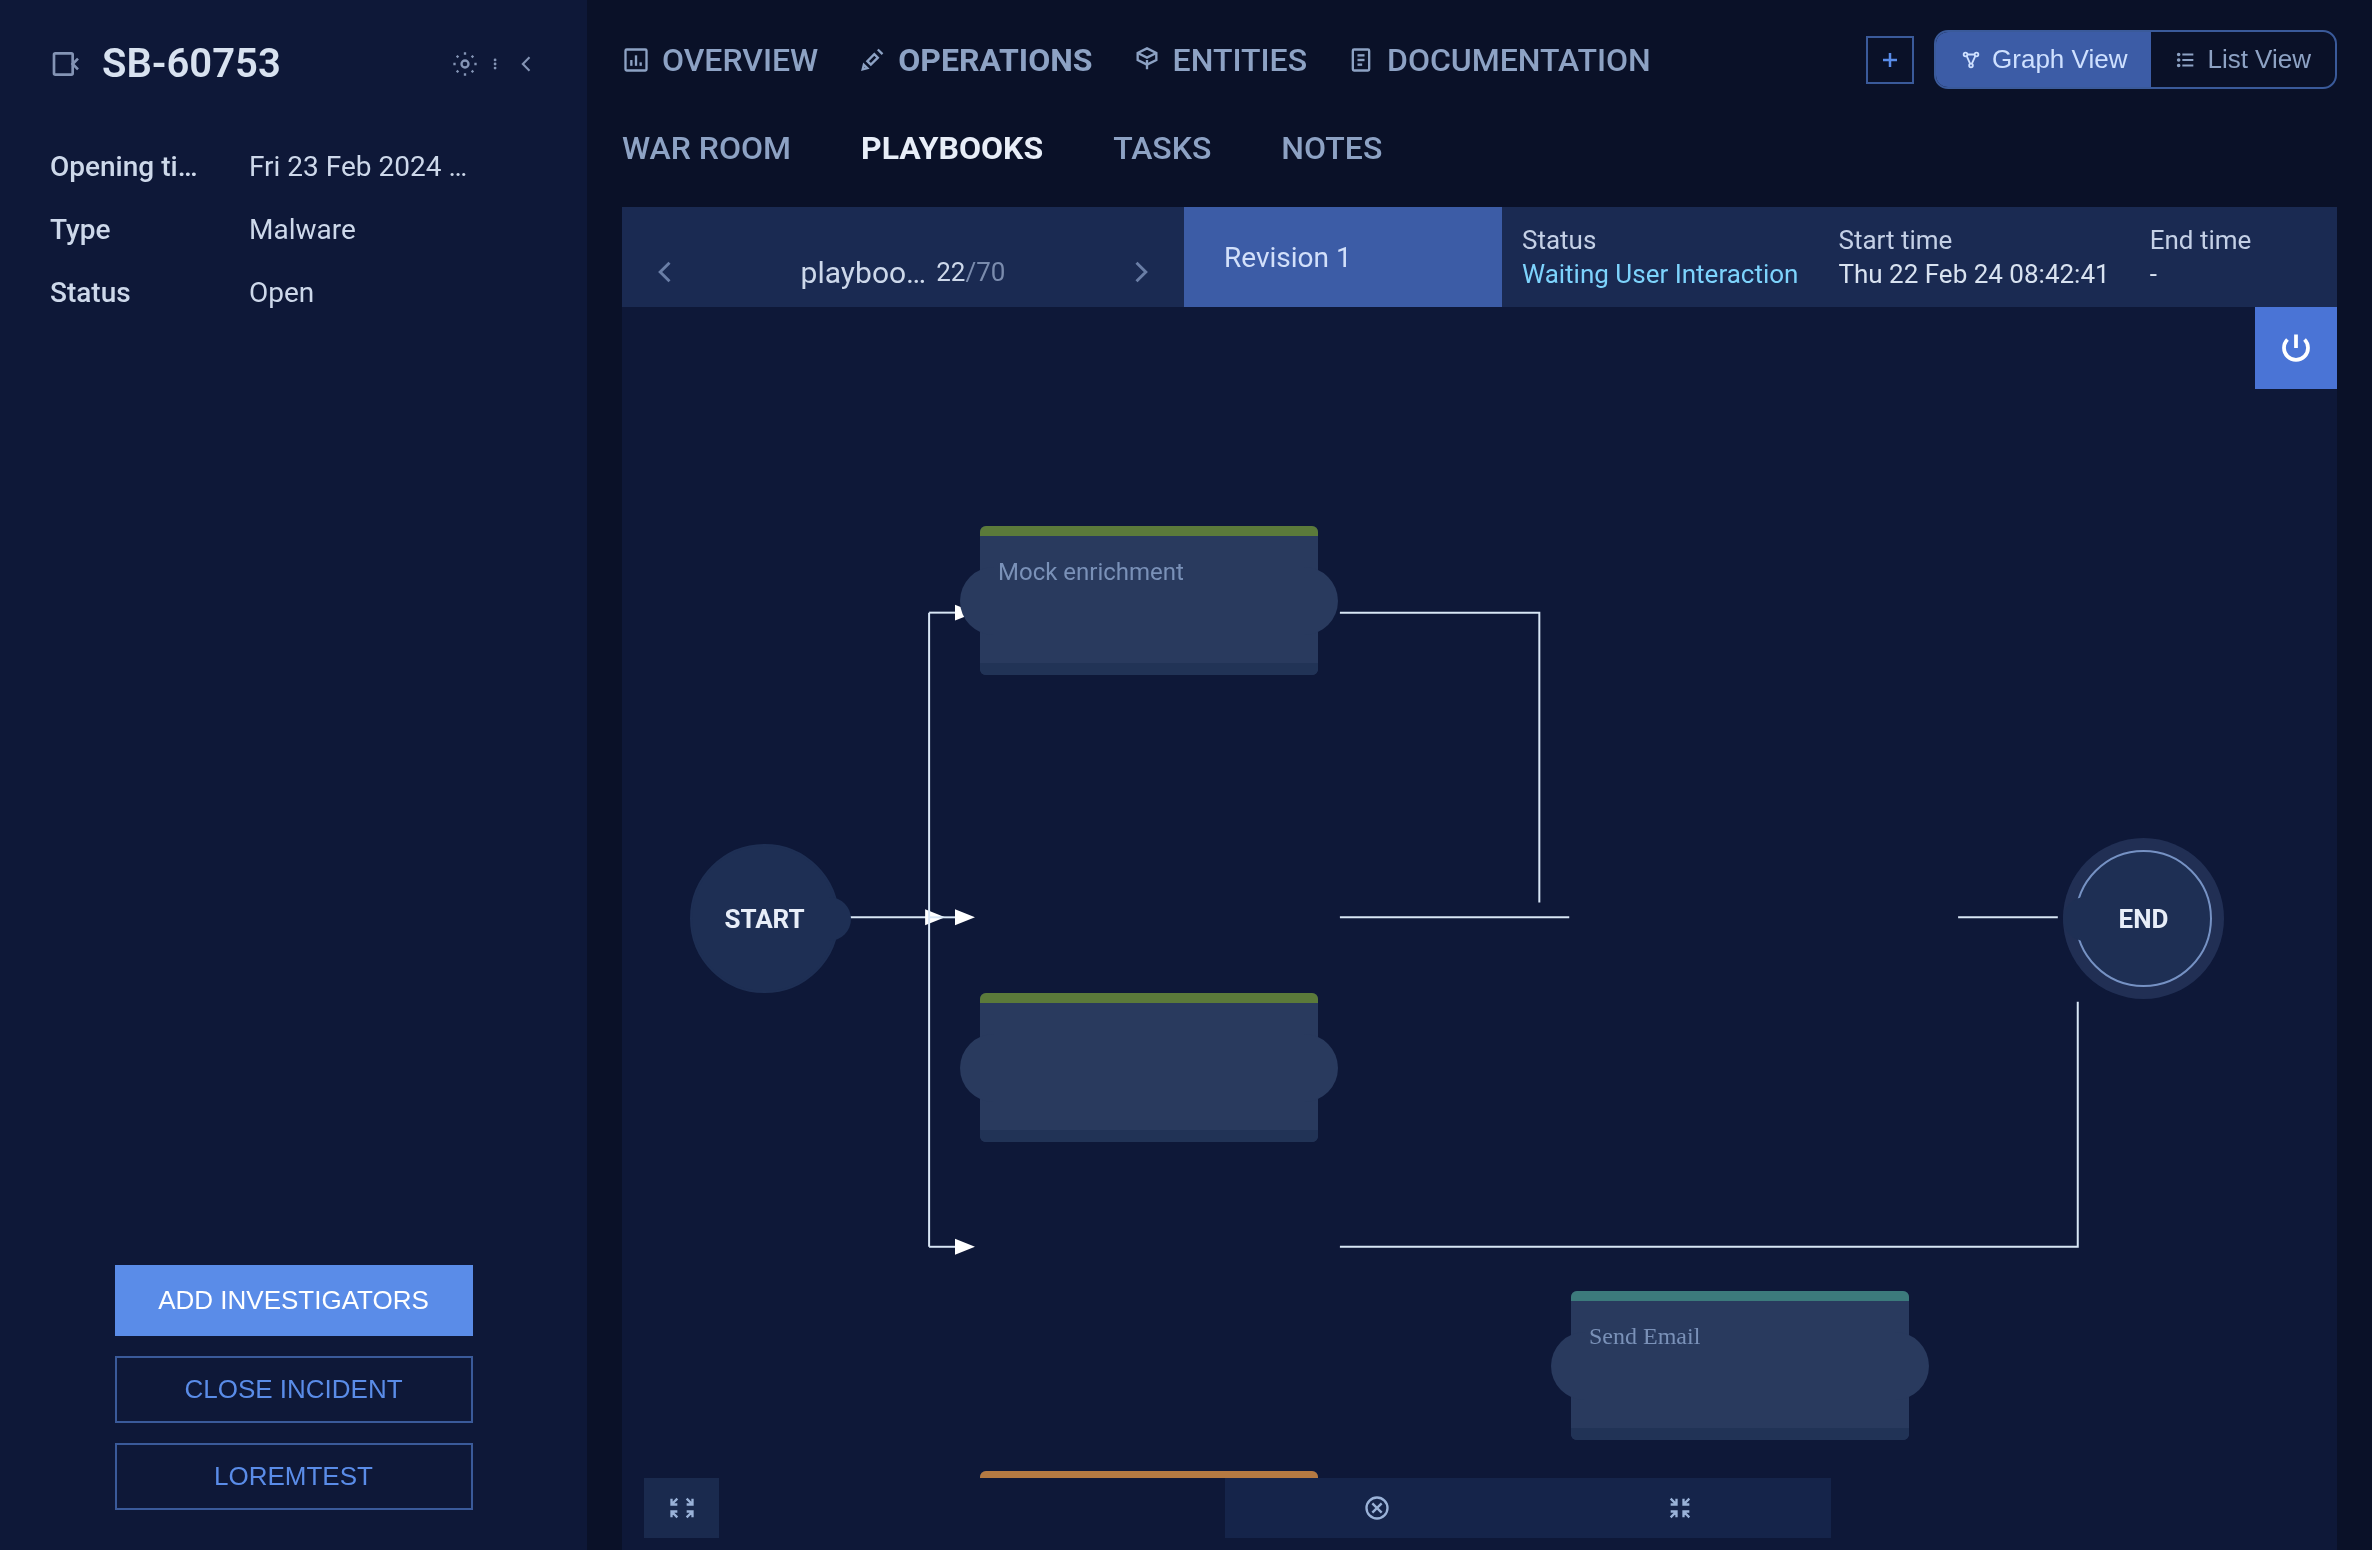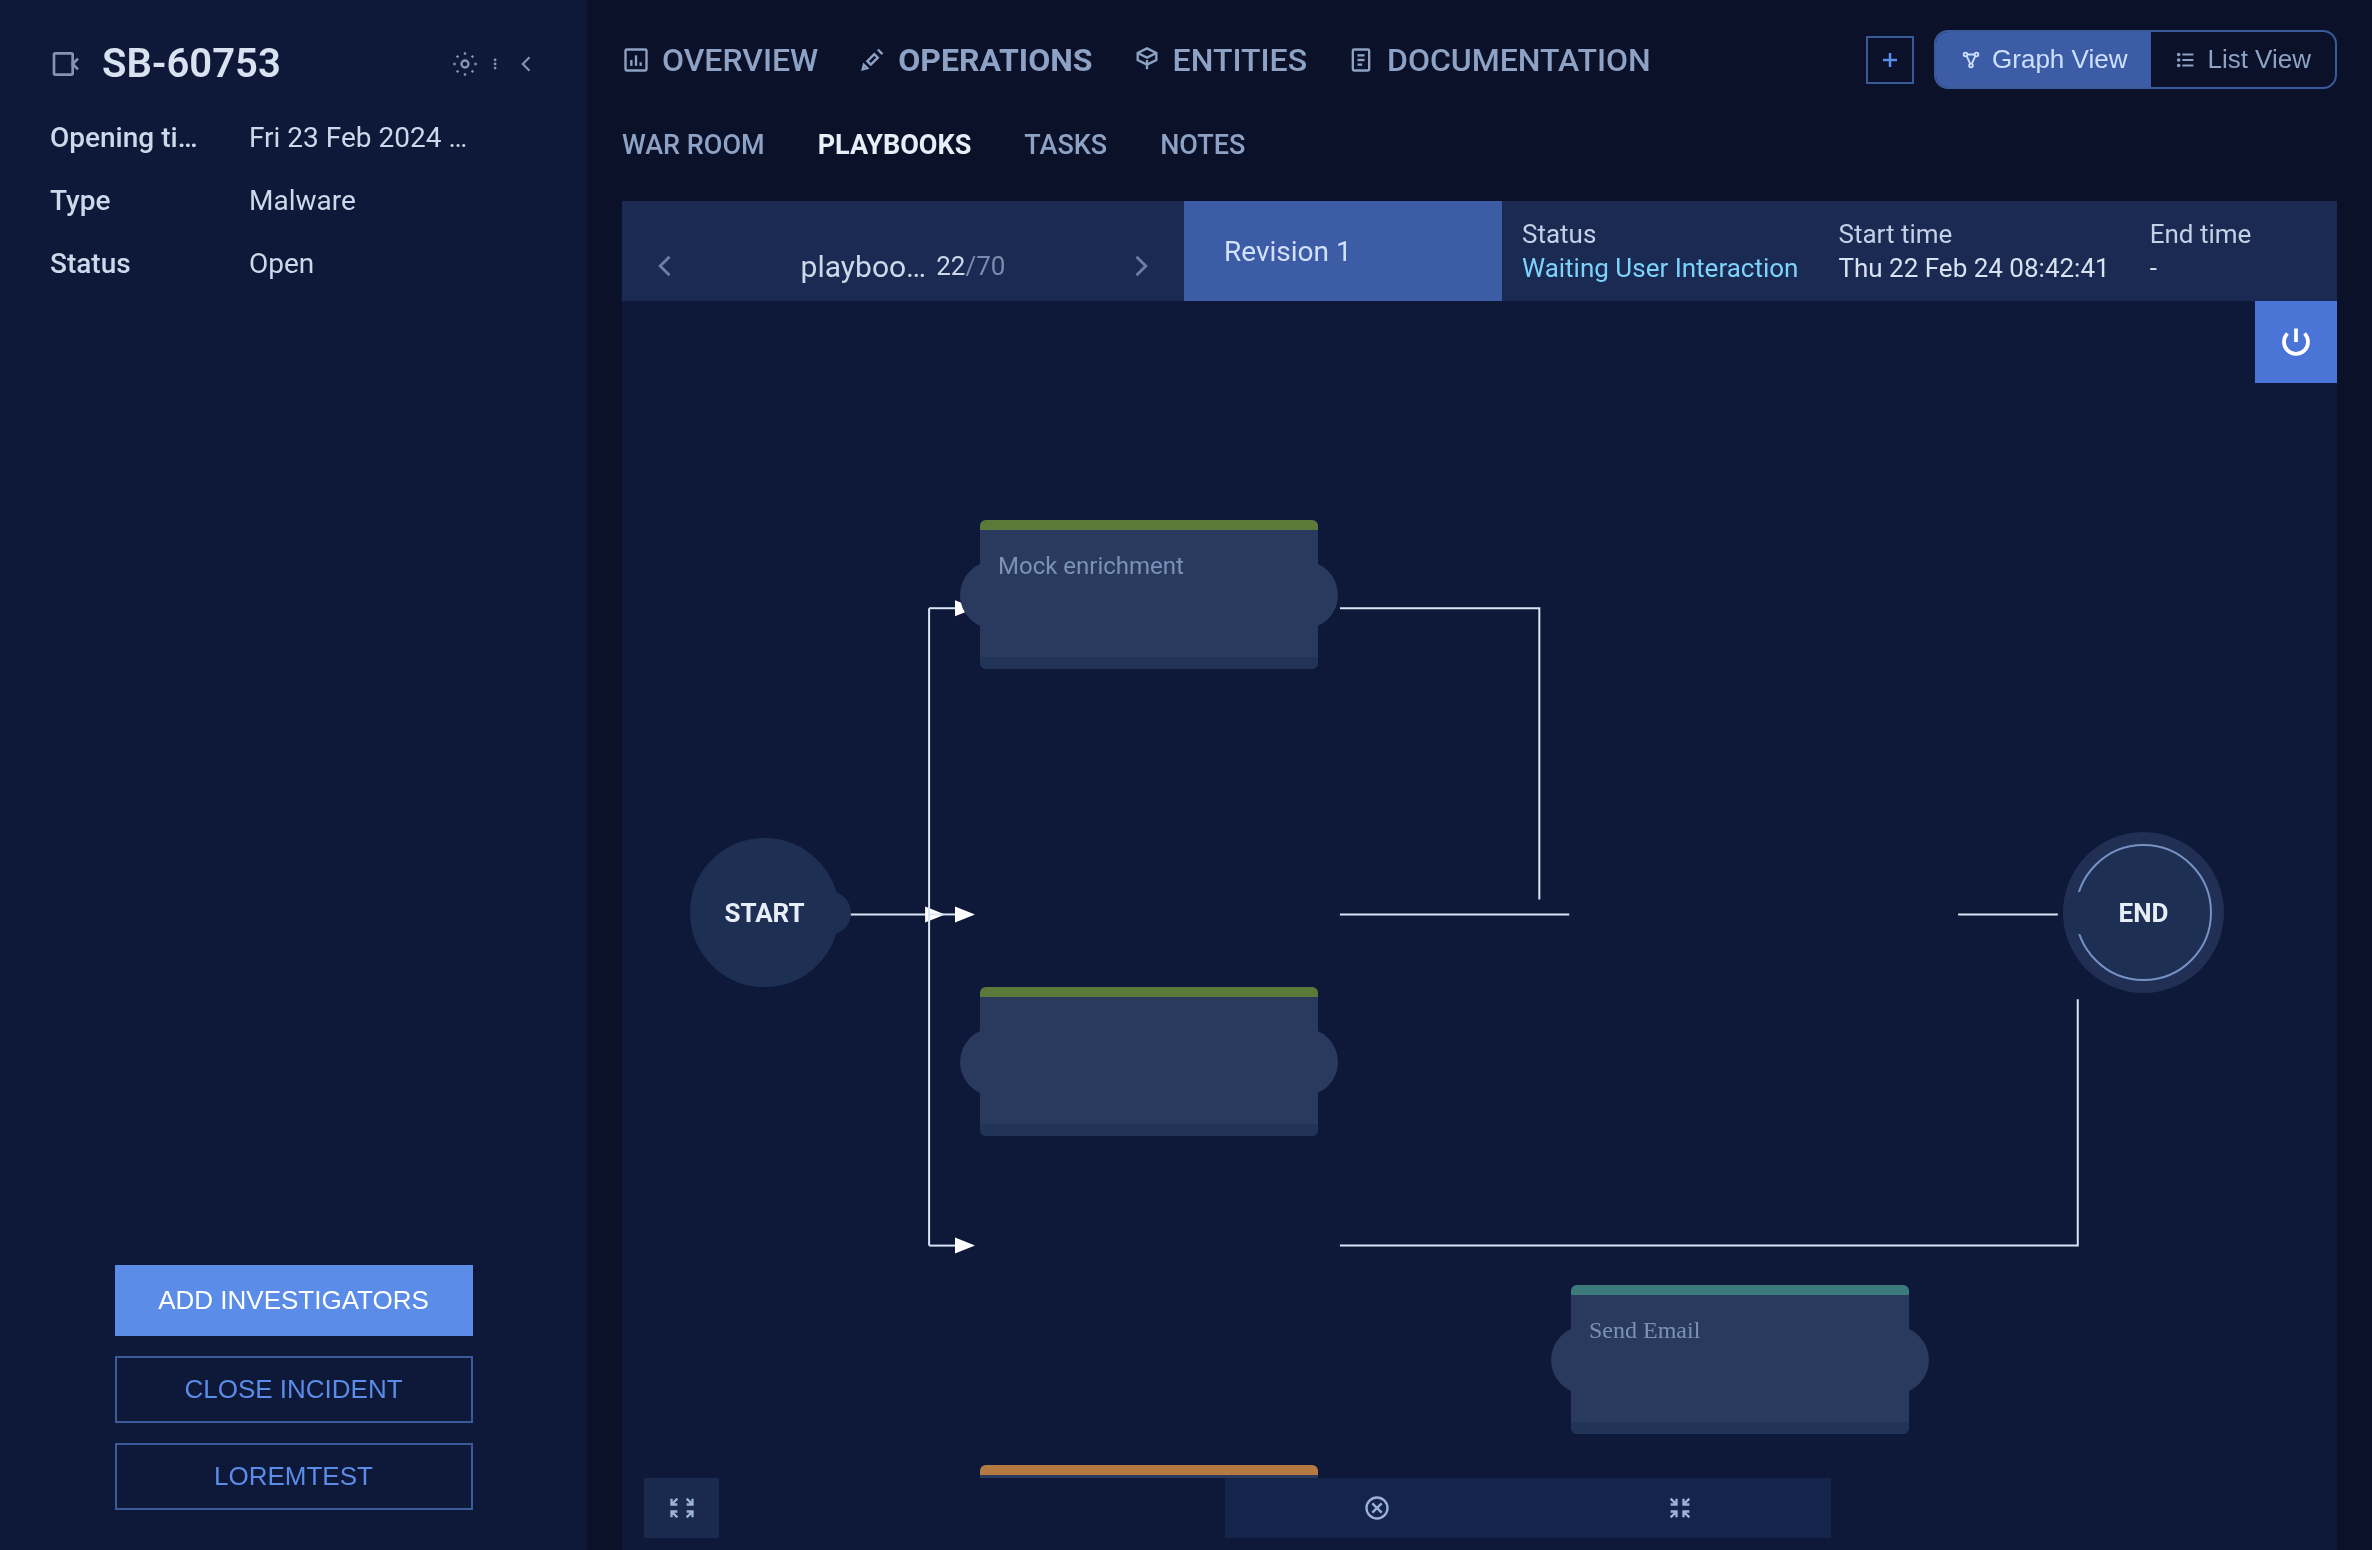--- a/index.html
+++ b/index.html
@@ -16,21 +16,21 @@
   width: 587px;
   background: #0e1838;
   display: flex;
   flex-direction: column;
   padding: 40px 50px;
 }
 .sidebar-header {
   display: flex;
   align-items: center;
   gap: 20px;
-  margin-bottom: 34px;
+  margin-bottom: 63px;
 }
 .back-icon {
   width: 32px;
   height: 32px;
   color: #8494b5;
 }
 .incident-id {
   font-size: 40px;
   font-weight: 600;
   color: #d8e2f0;
@@ -150,23 +150,23 @@
   font-size: 26px;
   cursor: pointer;
 }
 .view-btn.active {
   background: #3c5ca6;
   color: #cee0ff;
 }
 
 .sub-tabs {
   display: flex;
-  gap: 53px;
+  gap: 70px;
   margin-top: 30px;
-  font-size: 27px;
+  font-size: 32px;
 }
 .sub-tab {
   color: #8da2c4;
   font-weight: 500;
   cursor: pointer;
   padding: 10px 0;
 }
 .sub-tab.active {
   color: #e8eef8;
   font-weight: 700;

